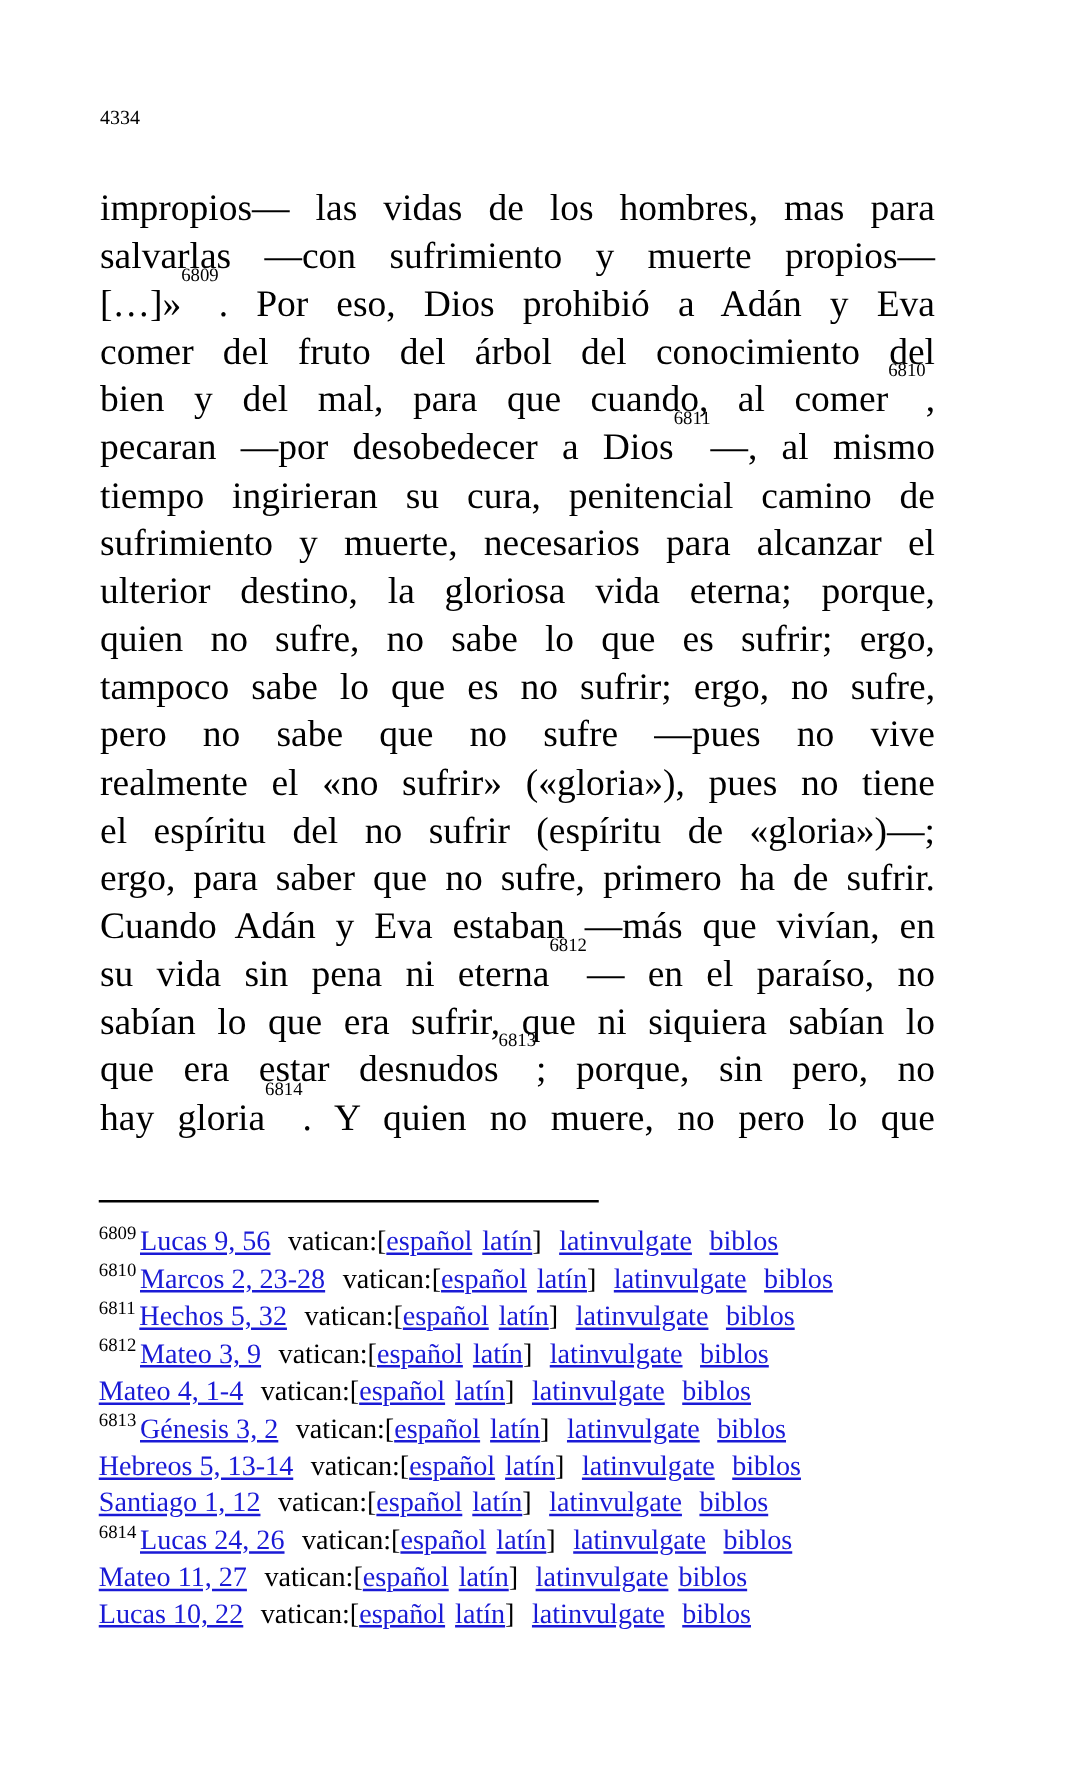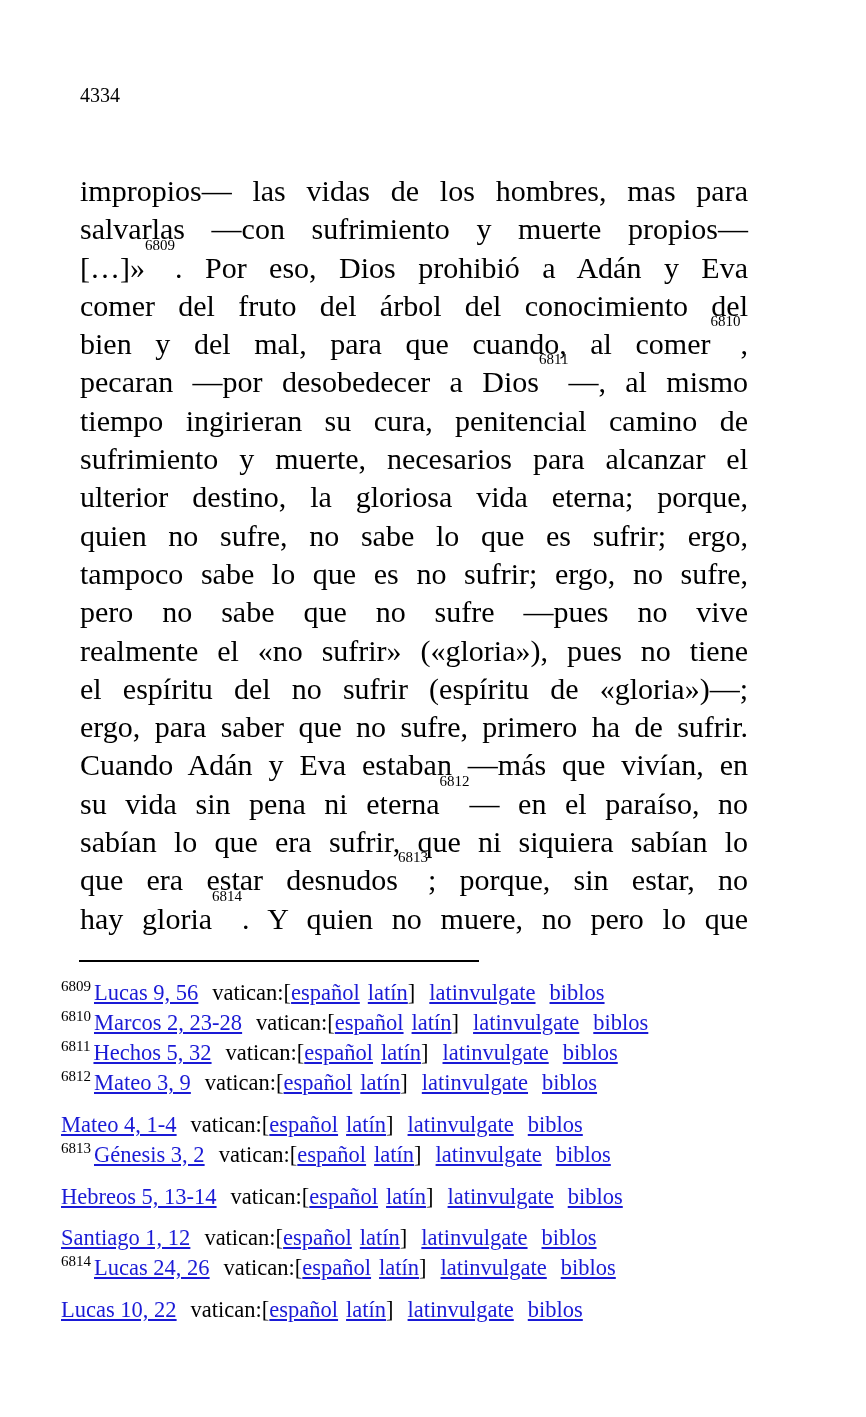--- a/index.html
+++ b/index.html
@@ -1,27 +1,27 @@
 <!DOCTYPE html>
 <html><head>
 <meta charset="utf-8">
 <style>
   html, body { margin: 0; padding: 0; background: #ffffff; }
   body { width: 866px; height: 1417px; position: relative; overflow: hidden;
          font-family: "Liberation Serif", "DejaVu Serif", serif; color: #000; }
-  .page-number { position: absolute; left: 80px; top: 80px; font-size: 20px; line-height: 30px; }
-  .body-text { position: absolute; left: 80px; top: 172px; width: 668px;
+  .page-number { position: absolute; left: 80px; top: 80px; font-size: 16px; line-height: 30px; }
+  .body-text { position: absolute; left: 80px; top: 148px; width: 668px;
                font-size: 30px; line-height: 38.3px; text-align: justify; }
   .line { display: block; text-align: justify; text-align-last: justify; white-space: nowrap; height: 38.3px; }
   .line.last { text-align-last: justify; }
   sup.fn { font-size: 15px; vertical-align: top; position: relative; top: -4px; line-height: 0; }
   .separator { position: absolute; left: 79px; top: 960px; width: 400px; height: 2px; background: #000; }
-  .footnotes { position: absolute; left: 61px; top: 978px; font-size: 22.5px; line-height: 30px; }
+  .footnotes { position: absolute; left: 79px; top: 978px; font-size: 22.5px; line-height: 30px; }
   .fn-row { white-space: nowrap; height: 30px; }
-  .fn-row.cont { height: 29.5px; margin-top: 12px; }
+  .fn-row.cont { height: 29.5px; }
   .fn-num { font-size: 15px; position: relative; top: -9px; margin-right: 3px; }
   a { color: #1a1ad6; text-decoration: underline; }
   .gap { display: inline-block; width: 14px; }
   .gap-s { display: inline-block; width: 8px; }
 </style>
 </head>
 <body>
 
 <div class="page-number">4334</div>
 
@@ -37,30 +37,31 @@
   <span class="line"><span>ulterior destino, la gloriosa vida eterna; porque,</span></span>
   <span class="line"><span>quien no sufre, no sabe lo que es sufrir; ergo,</span></span>
   <span class="line"><span>tampoco sabe lo que es no sufrir; ergo, no sufre,</span></span>
   <span class="line"><span>pero no sabe que no sufre —pues no vive</span></span>
   <span class="line"><span>realmente el «no sufrir» («gloria»), pues no tiene</span></span>
   <span class="line"><span>el espíritu del no sufrir (espíritu de «gloria»)—;</span></span>
   <span class="line"><span>ergo, para saber que no sufre, primero ha de sufrir.</span></span>
   <span class="line"><span>Cuando Adán y Eva estaban —más que vivían, en</span></span>
   <span class="line"><span>su vida sin pena ni eterna</span><sup class="fn">6812</sup><span>— en el paraíso, no</span></span>
   <span class="line"><span>sabían lo que era sufrir, que ni siquiera sabían lo</span></span>
-  <span class="line"><span>que era estar desnudos</span><sup class="fn">6813</sup><span>; porque, sin estar, no</span></span>
+  <span class="line"><span>que era estar desnudos</span><sup class="fn">6813</sup><span>; porque, sin pero, no</span></span>
   <span class="line last"><span>hay gloria</span><sup class="fn">6814</sup><span>. Y quien no muere, no pero lo que</span></span>
 </div>
 
 <div class="separator"></div>
 
 <div class="footnotes">
   <div class="fn-row"><span class="fn-num">6809</span><a href="#">Lucas 9, 56</a><span class="gap"></span><span>vatican:[</span><a href="#">español</a><span class="gap-s"></span><a href="#">latín</a><span>]</span><span class="gap"></span><a href="#">latinvulgate</a><span class="gap"></span><a href="#">biblos</a></div>
   <div class="fn-row"><span class="fn-num">6810</span><a href="#">Marcos 2, 23-28</a><span class="gap"></span><span>vatican:[</span><a href="#">español</a><span class="gap-s"></span><a href="#">latín</a><span>]</span><span class="gap"></span><a href="#">latinvulgate</a><span class="gap"></span><a href="#">biblos</a></div>
   <div class="fn-row"><span class="fn-num">6811</span><a href="#">Hechos 5, 32</a><span class="gap"></span><span>vatican:[</span><a href="#">español</a><span class="gap-s"></span><a href="#">latín</a><span>]</span><span class="gap"></span><a href="#">latinvulgate</a><span class="gap"></span><a href="#">biblos</a></div>
   <div class="fn-row"><span class="fn-num">6812</span><a href="#">Mateo 3, 9</a><span class="gap"></span><span>vatican:[</span><a href="#">español</a><span class="gap-s"></span><a href="#">latín</a><span>]</span><span class="gap"></span><a href="#">latinvulgate</a><span class="gap"></span><a href="#">biblos</a></div>
   <div class="fn-row cont"><a href="#">Mateo 4, 1-4</a><span class="gap"></span><span>vatican:[</span><a href="#">español</a><span class="gap-s"></span><a href="#">latín</a><span>]</span><span class="gap"></span><a href="#">latinvulgate</a><span class="gap"></span><a href="#">biblos</a></div>
   <div class="fn-row"><span class="fn-num">6813</span><a href="#">Génesis 3, 2</a><span class="gap"></span><span>vatican:[</span><a href="#">español</a><span class="gap-s"></span><a href="#">latín</a><span>]</span><span class="gap"></span><a href="#">latinvulgate</a><span class="gap"></span><a href="#">biblos</a></div>
   <div class="fn-row cont"><a href="#">Hebreos 5, 13-14</a><span class="gap"></span><span>vatican:[</span><a href="#">español</a><span class="gap-s"></span><a href="#">latín</a><span>]</span><span class="gap"></span><a href="#">latinvulgate</a><span class="gap"></span><a href="#">biblos</a></div>
   <div class="fn-row cont"><a href="#">Santiago 1, 12</a><span class="gap"></span><span>vatican:[</span><a href="#">español</a><span class="gap-s"></span><a href="#">latín</a><span>]</span><span class="gap"></span><a href="#">latinvulgate</a><span class="gap"></span><a href="#">biblos</a></div>
   <div class="fn-row"><span class="fn-num">6814</span><a href="#">Lucas 24, 26</a><span class="gap"></span><span>vatican:[</span><a href="#">español</a><span class="gap-s"></span><a href="#">latín</a><span>]</span><span class="gap"></span><a href="#">latinvulgate</a><span class="gap"></span><a href="#">biblos</a></div>
+  <div class="fn-row cont"><a href="#">Mateo 11, 27</a><span class="gap"></span><span>vatican:[</span><a href="#">español</a><span class="gap-s"></span><a href="#">latín</a><span>]</span><span class="gap"></span><a href="#">latinvulgate</a><span class="gap-s"></span><a href="#">biblos</a></div>
   <div class="fn-row cont"><a href="#">Lucas 10, 22</a><span class="gap"></span><span>vatican:[</span><a href="#">español</a><span class="gap-s"></span><a href="#">latín</a><span>]</span><span class="gap"></span><a href="#">latinvulgate</a><span class="gap"></span><a href="#">biblos</a></div>
 </div>
 
 </body></html>

